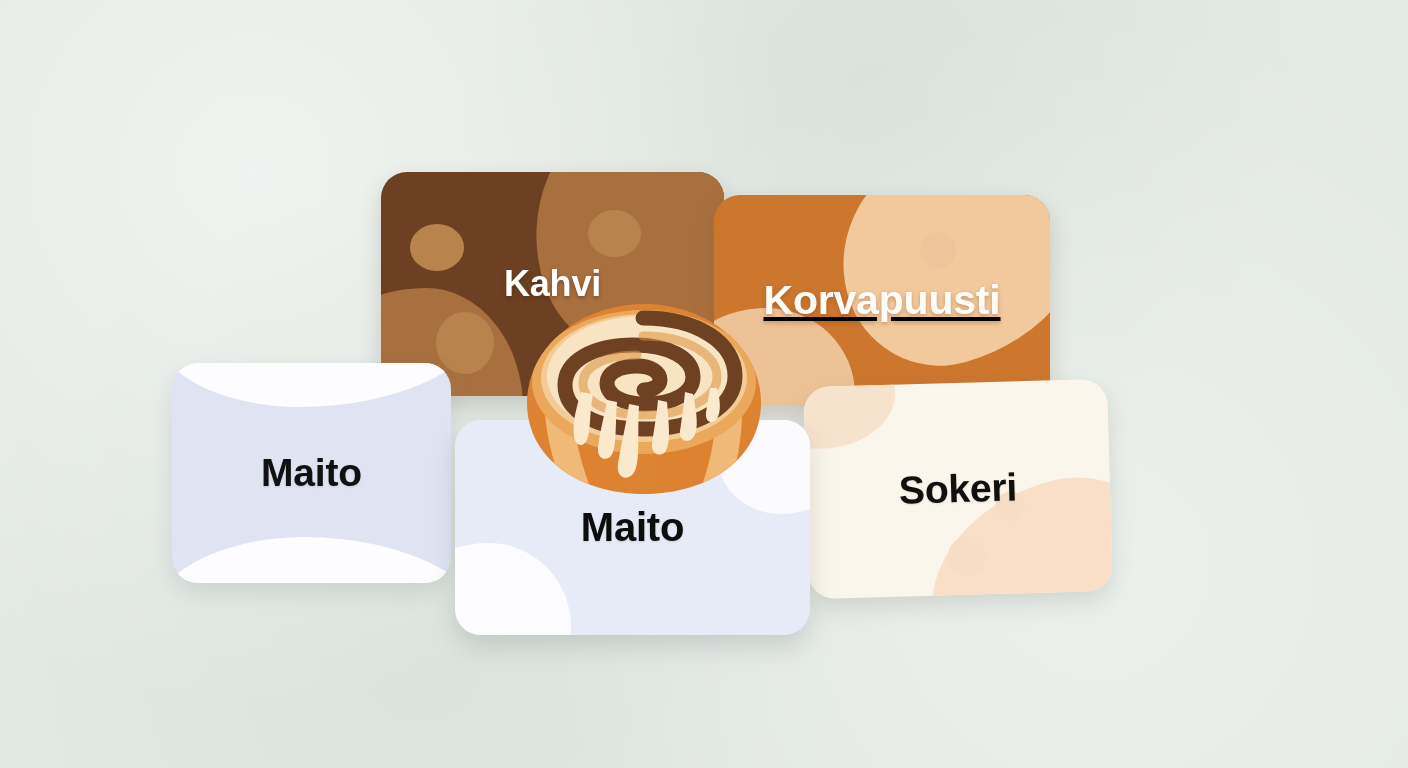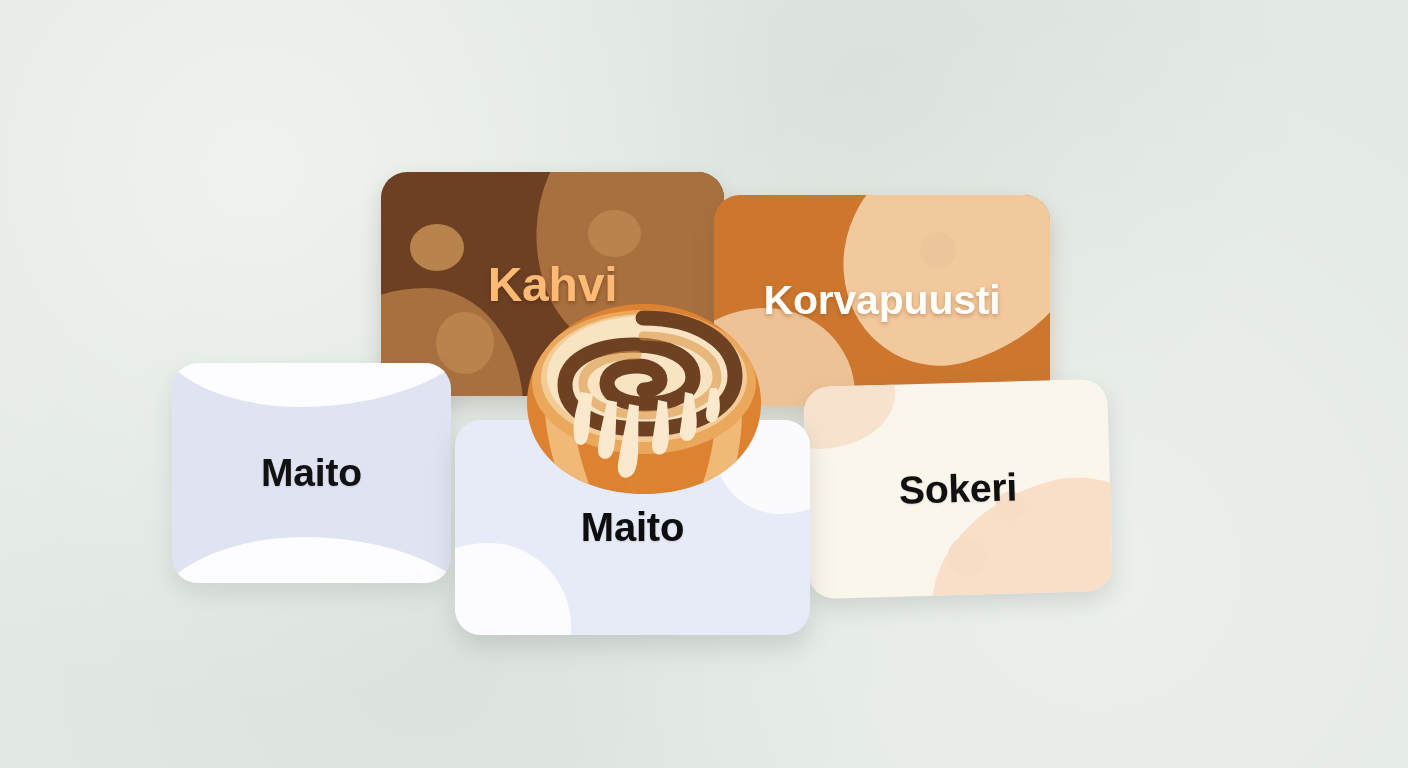--- a/index.html
+++ b/index.html
@@ -46,22 +46,22 @@
   }
 
   
   #card-kahvi {
     left: 381px; top: 172px;
     width: 343px; height: 224px;
     background: #6d4023;
     box-shadow: 0 10px 22px rgba(90,70,55,0.22);
   }
   #card-kahvi .card-label {
-    font-size: 48px;
-    color: #fdba74;
+    font-size: 36px;
+    color: #ffffff;
     text-shadow: 0 2px 4px rgba(60,34,18,0.45);
   }
   .kahvi-blob-br {
     position: absolute;
     right: -58px; top: -70px;
     width: 250px; height: 250px;
     background: #a9703f;
     border-radius: 52% 48% 60% 40% / 58% 42% 58% 42%;
     transform: rotate(-18deg);
   }
@@ -80,20 +80,21 @@
   .kahvi-dot.d1 { left: 29px; top: 52px; width: 54px; height: 47px; }
   .kahvi-dot.d2 { left: 207px; top: 38px; width: 53px; height: 47px; }
   .kahvi-dot.d3 { left: 55px; top: 140px; width: 58px; height: 62px; }
 
   
   #card-korvapuusti {
     left: 714px; top: 195px;
     width: 336px; height: 211px;
     background: #cc762e;
     box-shadow: 0 10px 22px rgba(110,78,48,0.22);
+    text-decoration: underline;
   }
   #card-korvapuusti .card-label {
     font-size: 41px;
     color: #fffdfa;
     text-shadow: 0 2px 4px rgba(130,72,24,0.40);
   }
   .kv-blob-tr {
     position: absolute;
     right: -40px; top: -52px;
     width: 250px; height: 215px;

